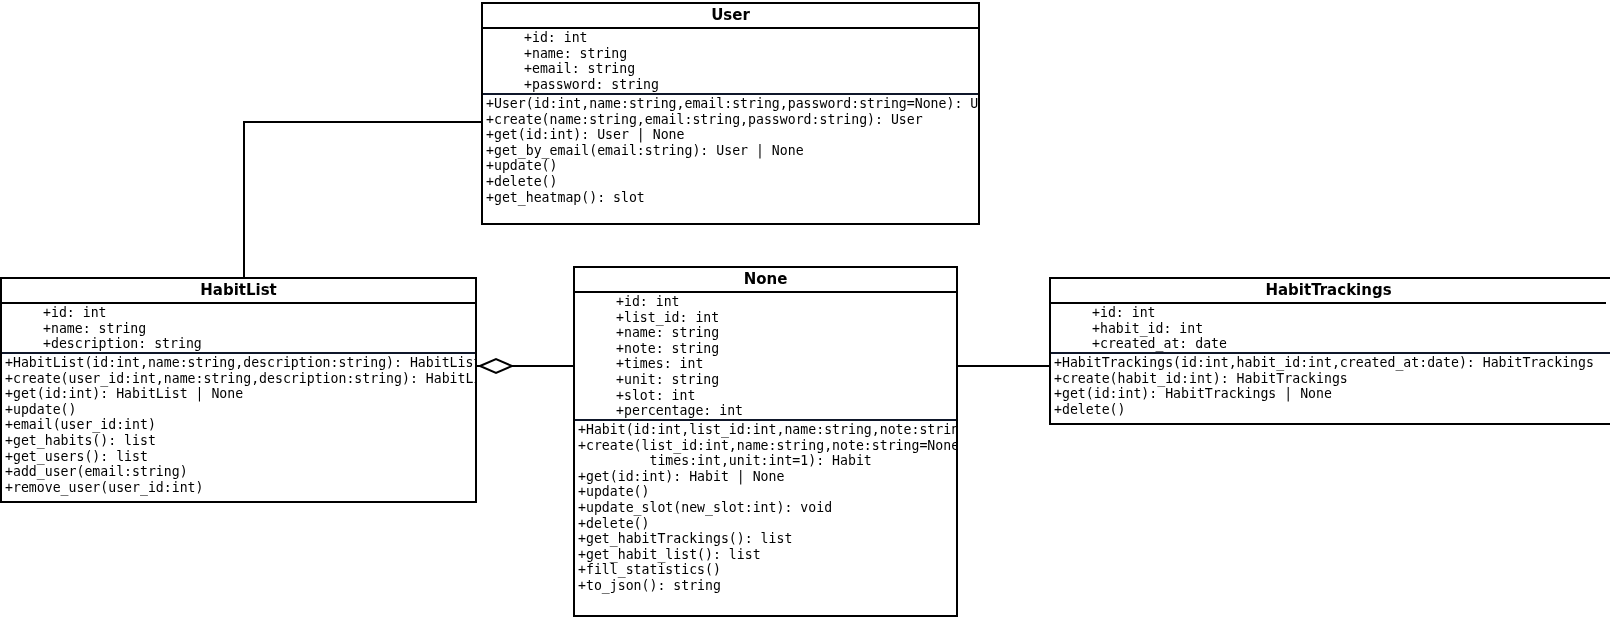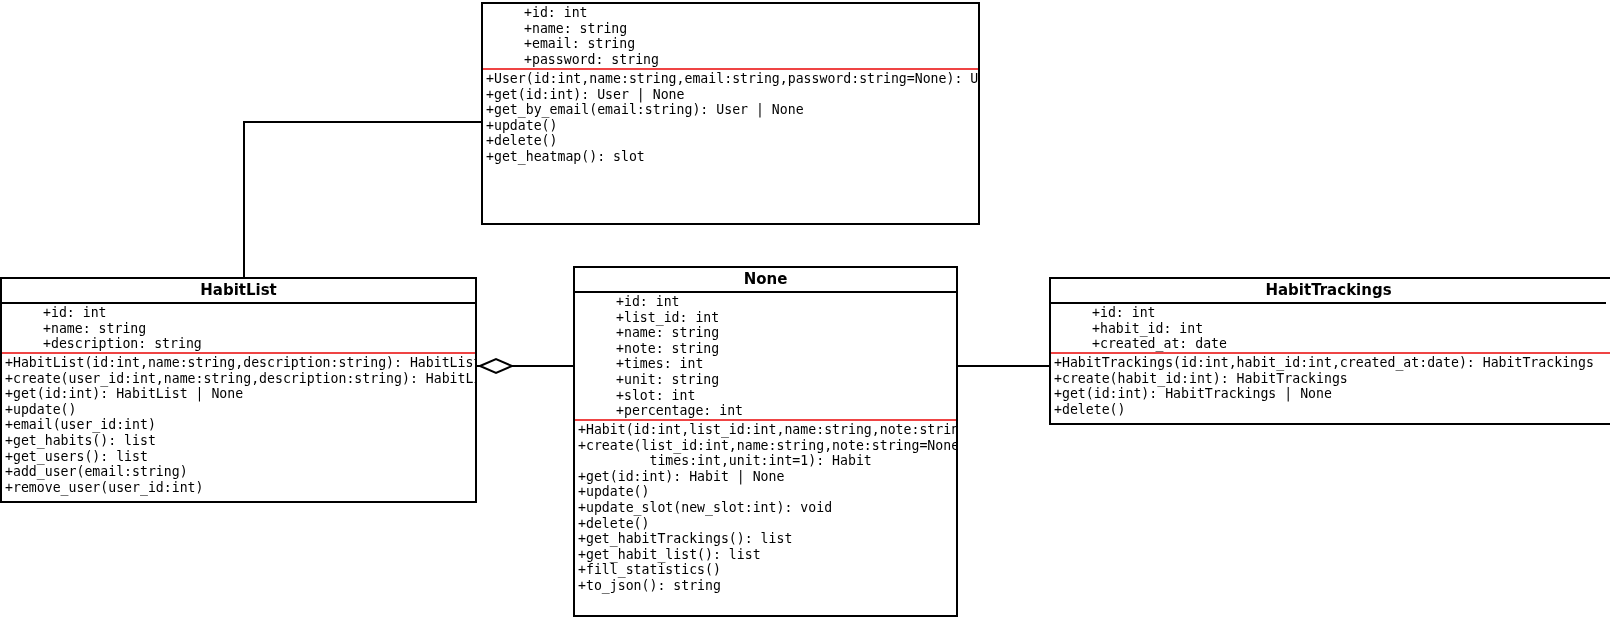--- a/index.html
+++ b/index.html
@@ -37,21 +37,21 @@
     line-height: 23px;
     height: 25px;
     white-space: nowrap;
     color: #000000;
   }
   .uml-compartment {
     box-sizing: border-box;
     padding: 1px 0 2px 3px;
   }
   .uml-compartment.attrs {
-    border-bottom: 2px solid #ef4444;
+    border-bottom: 2px solid #0f172a;
     padding-left: 41px;
   }
   .uml-line {
     font-family: "DejaVu Sans Mono", monospace;
     font-size: 13.2px;
     line-height: 15.6px;
     white-space: pre;
     color: #000000;
     letter-spacing: 0px;
   }
@@ -81,28 +81,30 @@
 <div id="canvas">
 
   <div class="edge-h" style="left:243px; top:121px; width:240px;"></div>
   <div class="edge-v" style="left:243px; top:121px; height:158px;"></div>
 
   <div class="edge-h" style="left:476px; top:365px; width:99px;"></div>
 
   <div class="edge-h" style="left:957px; top:365px; width:94px;"></div>
 
   <div class="uml-class" style="left:481px; top:2px; width:499px; height:223px;">
+    <div class="uml-title">User</div>
     <div class="uml-compartment attrs" style="height:66px;">
       <div class="uml-line">+id: int</div>
       <div class="uml-line">+name: string</div>
       <div class="uml-line">+email: string</div>
       <div class="uml-line">+password: string</div>
     </div>
     <div class="uml-compartment methods">
       <div class="uml-line">+User(id:int,name:string,email:string,password:string=None): User</div>
+      <div class="uml-line">+create(name:string,email:string,password:string): User</div>
       <div class="uml-line">+get(id:int): User | None</div>
       <div class="uml-line">+get_by_email(email:string): User | None</div>
       <div class="uml-line">+update()</div>
       <div class="uml-line">+delete()</div>
       <div class="uml-line">+get_heatmap(): slot</div>
     </div>
   </div>
 
   <div class="uml-class" style="left:0px; top:277px; width:477px; height:226px;">
     <div class="uml-title">HabitList</div>

